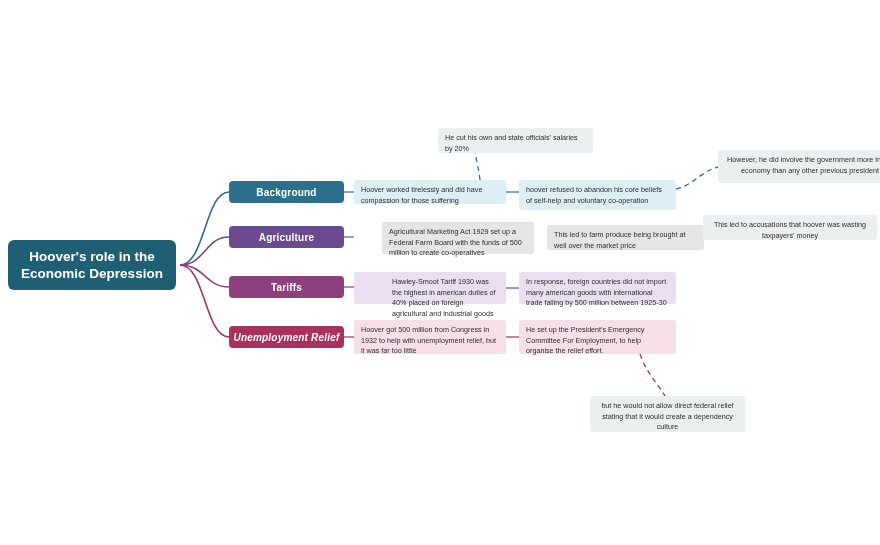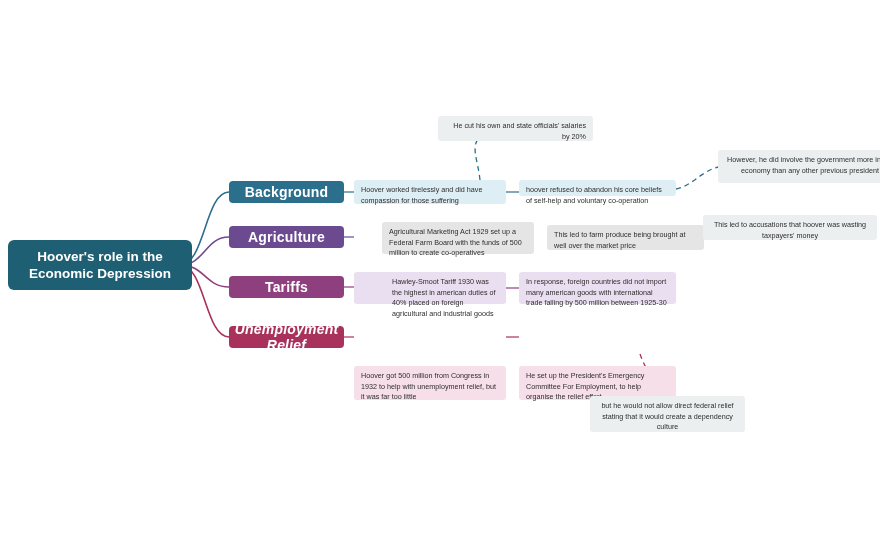--- a/index.html
+++ b/index.html
@@ -28,41 +28,41 @@
     pointer-events: none;
   }
   .node {
     position: absolute;
     box-sizing: border-box;
   }
   
   .root-node {
     left: 8px;
     top: 240px;
-    width: 184px;
+    width: 168px;
     height: 50px;
     background: #1f5f73;
     border-radius: 6px;
     color: #ffffff;
     font-size: 13.5px;
     font-weight: bold;
     line-height: 17px;
     display: flex;
     align-items: center;
     justify-content: center;
     text-align: center;
     padding: 0 10px;
   }
   
   .branch {
     width: 115px;
     height: 22px;
     border-radius: 4px;
     color: #ffffff;
-    font-size: 14px;
+    font-size: 10px;
     font-weight: bold;
     display: flex;
     align-items: center;
     justify-content: center;
     text-align: center;
     letter-spacing: 0.2px;
   }
   .branch-background { left: 229px; top: 181px; background: #2b6f8c; }
   .branch-agriculture { left: 229px; top: 226px; background: #6b4a8f; }
   .branch-tariffs     { left: 229px; top: 276px; background: #8e3f7e; }
@@ -73,27 +73,27 @@
     font-size: 7.2px;
     line-height: 10.5px;
     padding: 5px 7px;
     box-sizing: border-box;
     color: #2d2d2d;
     border-radius: 3px;
   }
   .blue-box   { background: #ddeef4; }
   .purple-box { background: #e5e5e5; margin-left: 28px; }
   .violet-box { background: #eadff0; }
-  .pink-box   { background: #f6dfe9; margin-top: 46px; }
+  .pink-box   { background: #f6dfe9; }
   .grey-box   { background: #eceff0; }
 
   .d-bg-1 { left: 354px; top: 180px; width: 152px; height: 24px; }
-  .d-bg-2 { left: 519px; top: 180px; width: 157px; height: 16px; }
+  .d-bg-2 { left: 519px; top: 180px; width: 157px; height: 30px; }
   .d-bg-3 { left: 718px; top: 150px; width: 184px; height: 33px; text-align: center; }
-  .d-bg-0 { left: 438px; top: 116px; width: 155px; height: 25px; text-align: right; }
+  .d-bg-0 { left: 438px; top: 128px; width: 155px; height: 25px; text-align: left; }
 
   .d-ag-1 { left: 354px; top: 222px; width: 152px; height: 32px; }
   .d-ag-2 { left: 519px; top: 225px; width: 157px; height: 25px; }
   .d-ag-3 { left: 703px; top: 215px; width: 174px; height: 25px; text-align: center; }
 
   .d-tf-1 { left: 354px; top: 272px; width: 152px; height: 32px; padding-left: 38px; }
   .d-tf-2 { left: 519px; top: 272px; width: 157px; height: 32px; }
 
   .d-un-1 { left: 354px; top: 320px; width: 152px; height: 34px; }
   .d-un-2 { left: 519px; top: 320px; width: 157px; height: 34px; }

